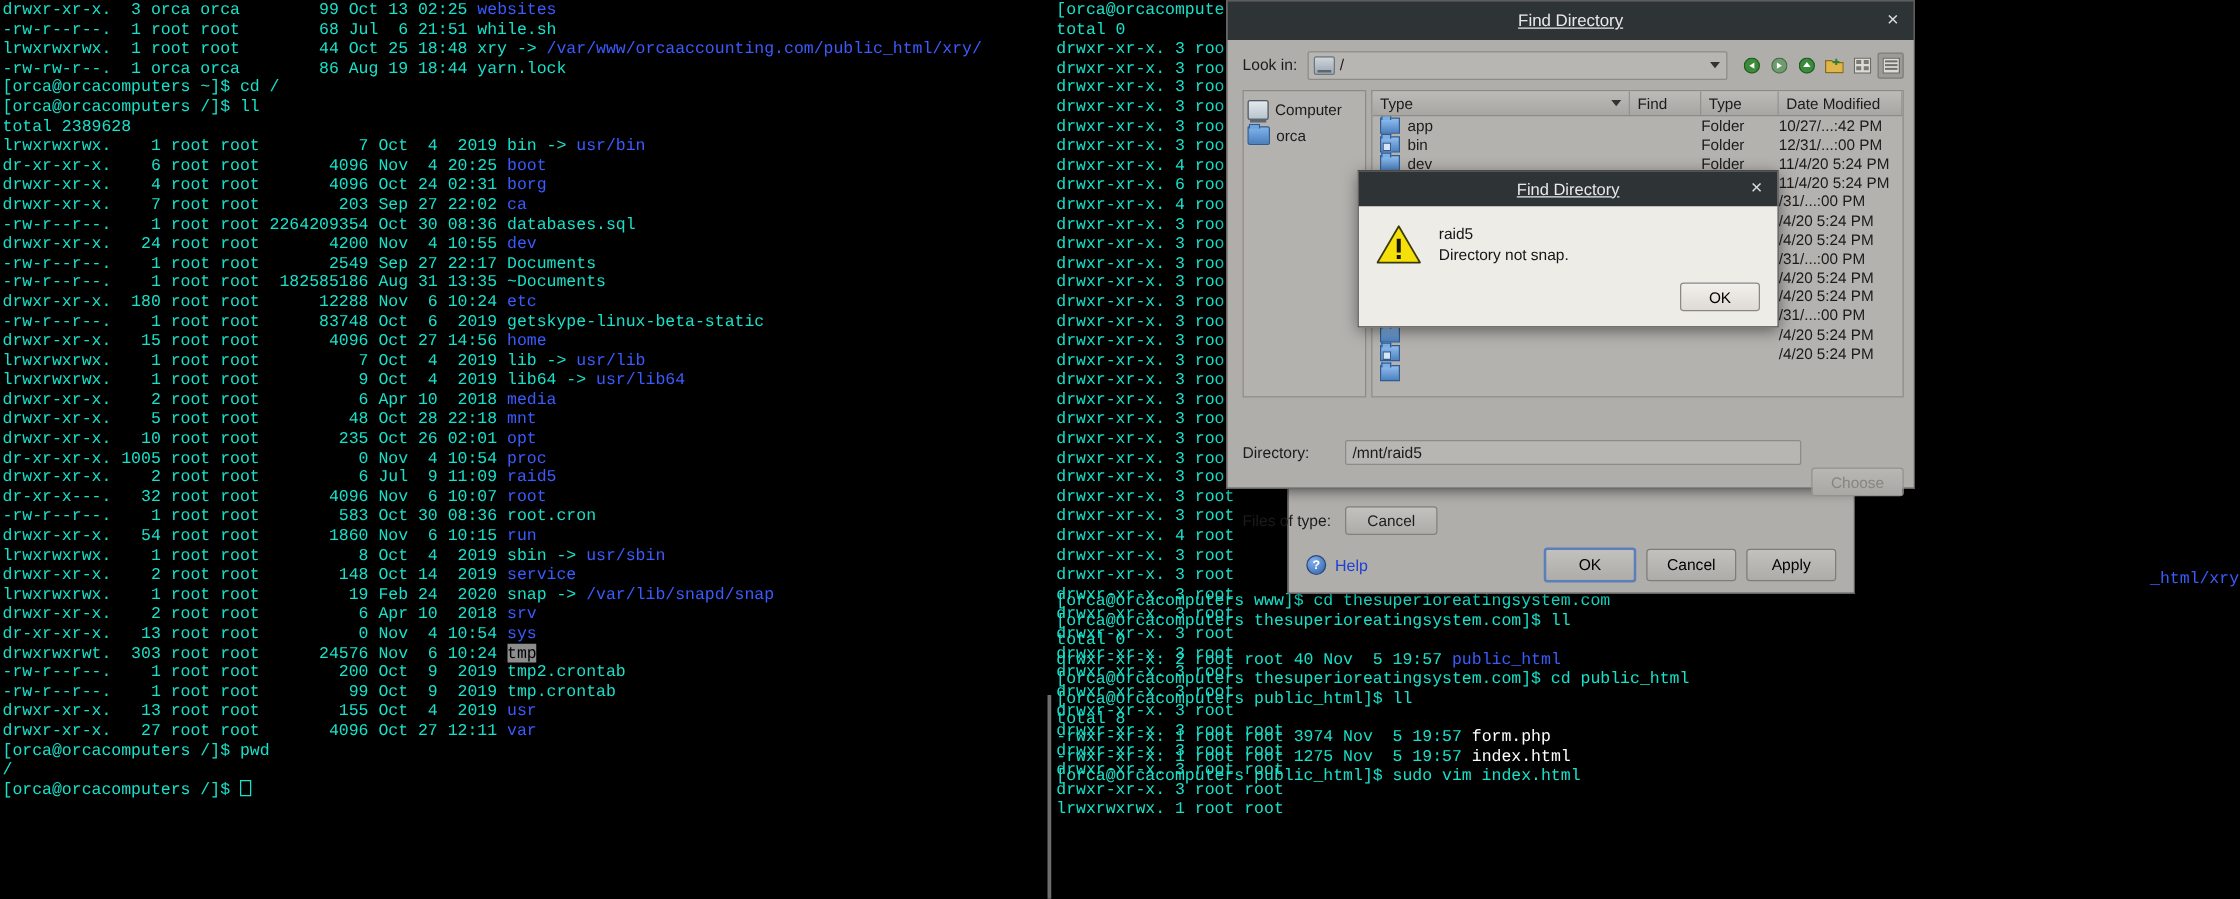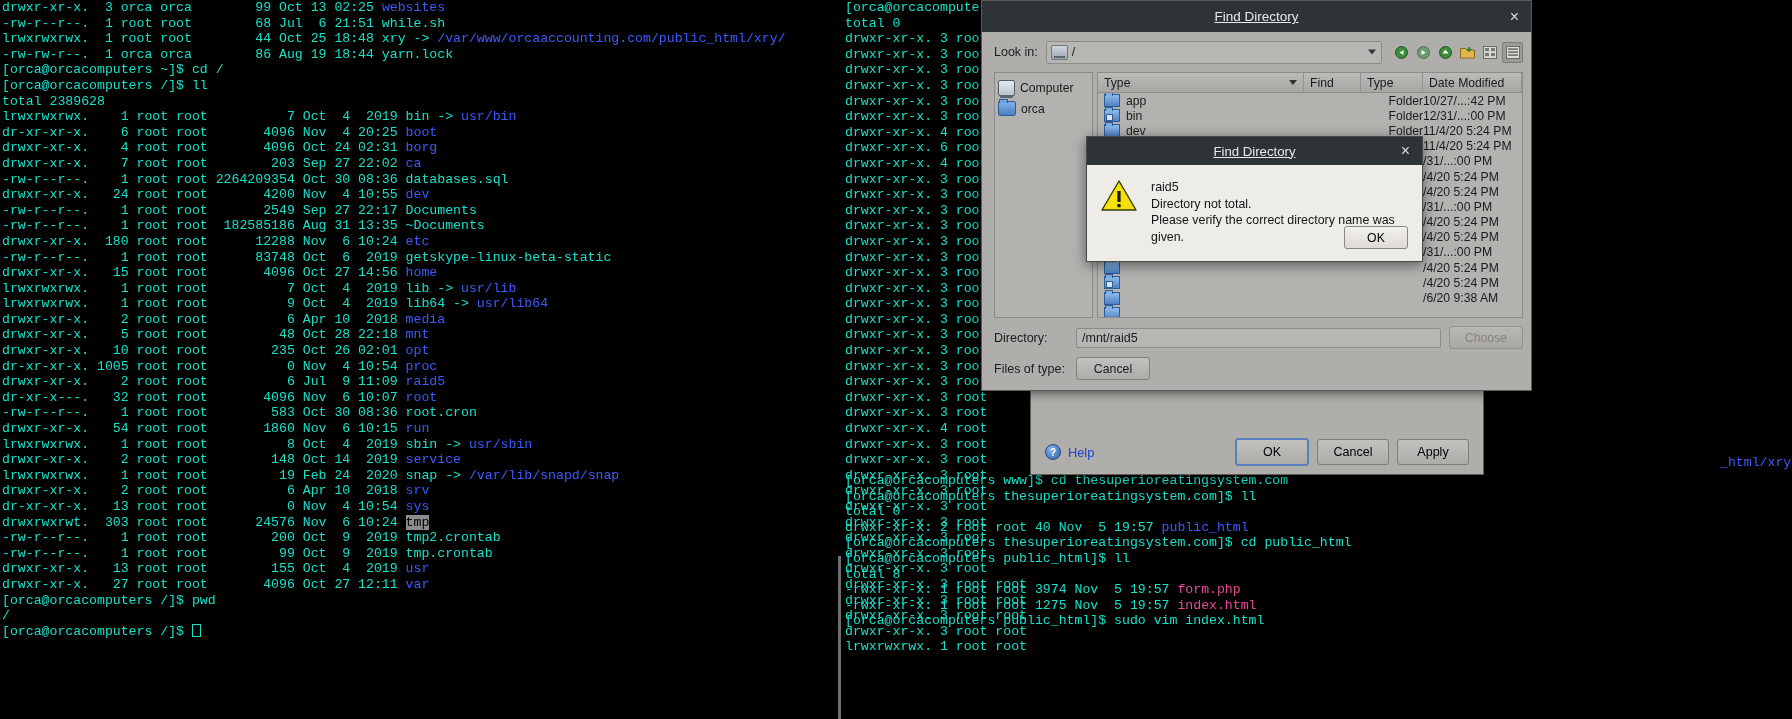--- a/index.html
+++ b/index.html
@@ -14,21 +14,21 @@
   .term{
     position:absolute;background:#000;color:#18e1c9;
     font-family:"Liberation Mono","DejaVu Sans Mono",monospace;
     font-size:13.2px;line-height:15.6px;white-space:pre;overflow:hidden;
   }
   #term-left{left:0;top:0;width:836px;height:719px;padding:0 0 0 2px;}
   #term-right{left:836px;top:0;width:956px;height:719px;}
   #term-right .tline{padding-left:9px;}
   .tline{height:15.6px;}
   .c-dir{color:#3b5bff;}
-  .c-grn{color:#ec4899;}
+  .c-grn{color:#ffffff;}
   .c-cy{color:#18e1c9;}
   .hl{background:#8d8d8d;color:#000;}
   .curs-hollow{display:inline-block;width:7px;height:11px;border:1.5px solid #18e1c9;vertical-align:-2px;}
 
   
   #term-divider{position:absolute;left:836px;top:0;width:9px;height:719px;background:#000;}
   #term-rscroll{position:absolute;left:838px;top:556px;width:3px;height:163px;background:#6d6d6d;}
 
   
   #find-dialog{
@@ -85,39 +85,39 @@
   .c-name{width:206px;}
   .c-name .sortarw{position:absolute;right:6px;border-left:4px solid transparent;
     border-right:4px solid transparent;border-top:5px solid #333;}
   .c-size{width:57px;}
   .c-type{width:62px;}
   .c-date{flex:1;border-right:none;}
   .flist{flex:1;overflow:hidden;}
   .frow{display:flex;height:15.2px;align-items:center;font-size:12.2px;}
   .frow .fn{width:206px;display:flex;align-items:center;gap:6px;padding-left:6px;box-sizing:border-box;}
   .frow .fsz{width:57px;}
-  .frow .fty{width:62px;text-align:right;}
+  .frow .fty{width:62px;}
   .frow .fdt{flex:1;}
   .ic-f{width:14px;height:11px;flex:none;position:relative;
     background:linear-gradient(#8fbdee,#4d82c2);border:1px solid #2f5c95;}
   .ic-f:before{content:"";position:absolute;left:0;top:-3px;width:6px;height:3px;
     background:#7dafe4;border:1px solid #2f5c95;border-bottom:none;}
   .ic-f.link:after{content:"";position:absolute;left:1px;bottom:0px;width:5px;height:5px;
     background:#d7e4f3;border:1px solid #2f5c95;}
 
   .dirrow{display:flex;align-items:center;gap:8px;padding:8px 8px 0 12px;}
   .dirrow .lab{width:74px;font-size:12.5px;}
   .tinput{flex:1;height:20px;background:#b8b6b3;border:1px solid #8d8b88;border-radius:2px;
     padding:0 5px;display:flex;align-items:center;font-size:12.5px;box-sizing:border-box;}
   .btn{
     min-width:72px;height:21px;background:linear-gradient(#c3c1be,#aeaca9);
     border:1px solid #83817e;border-radius:3px;font-size:12.3px;
     display:flex;align-items:center;justify-content:center;cursor:pointer;color:#1b1b1b;
   }
-  .btn.disabled{color:#87857f;background:linear-gradient(#b9b7b4,#aaa8a5);border-color:#949290;}
+  .btn.disabled{color:#87857f;background:linear-gradient(#b9b7b4,#aaa8a5);border-color:#949290;margin-top:48px;}
 
   
   #props-win{
     position:absolute;left:1030px;top:388px;width:452px;height:85px;
     background:#b0aeab;border:1px solid #5d5c5a;box-shadow:0 2px 8px rgba(0,0,0,.45);
   }
   #props-btnbar{position:absolute;left:0;right:0;bottom:0;height:44px;display:flex;align-items:center;padding:0 14px;}
   .help-link{display:flex;align-items:center;gap:7px;color:#2040d0;font-size:12.8px;cursor:pointer;}
   .ic-help{width:14px;height:14px;border-radius:50%;background:radial-gradient(circle at 35% 30%,#7aa8e8,#34私);
     background:radial-gradient(circle at 35% 30%,#86b2ea,#2f5fa8);border:1px solid #24477f;
@@ -361,29 +361,20 @@
             <div class="fty"></div>
             <div class="fdt">/4/20 5:24 PM</div>
           </div>
           <div class="frow">
             <div class="fn">
               <span class="ic-f"></span>
               <span></span>
             </div>
             <div class="fsz"></div>
             <div class="fty"></div>
-            <div class="fdt">/6/20 9:38 AM</div>
-          </div>
-          <div class="frow">
-            <div class="fn">
-              <span class="ic-f"></span>
-              <span></span>
-            </div>
-            <div class="fsz"></div>
-            <div class="fty"></div>
             <div class="fdt"></div>
           </div>
         </div>
     </div>
   </div>
 
   <div class="dirrow">
     <span class="lab">Directory:</span>
     <div class="tinput">/mnt/raid5</div>
     <div class="btn disabled">Choose</div>
@@ -401,20 +392,19 @@
     <span class="x">×</span>
   </div>
   <div class="alert-body">
     <svg class="warn-ico" viewBox="0 0 36 33">
       <polygon points="18,2 35,31 1,31" fill="#f5e00a" stroke="#3a3a08" stroke-width="1.4" stroke-linejoin="round"></polygon>
       <rect x="16.4" y="12" width="3.2" height="11" fill="#151500"></rect>
       <rect x="16.4" y="25" width="3.2" height="3.2" fill="#151500"></rect>
     </svg>
     <div class="alert-text">
       <div>raid5</div>
-      <div>Directory not total.</div>
-      <div>Please verify the correct directory name was given.</div>
+      <div>Directory not snap.</div>
     </div>
   </div>
   <div class="alert-btnbar">
     <div class="alert-btn">OK</div>
   </div>
 </div>
 
 </body></html>

